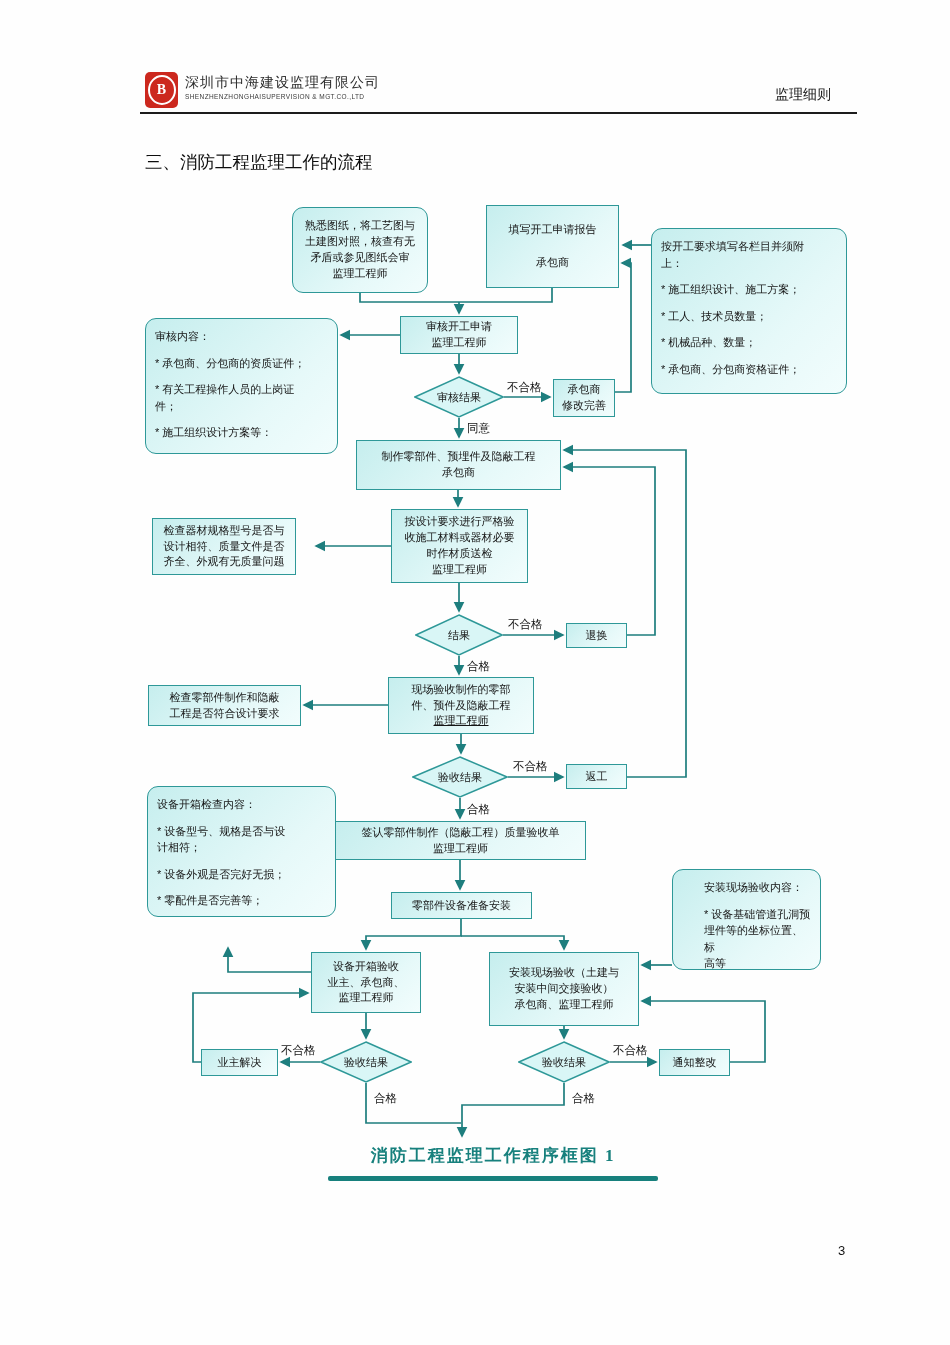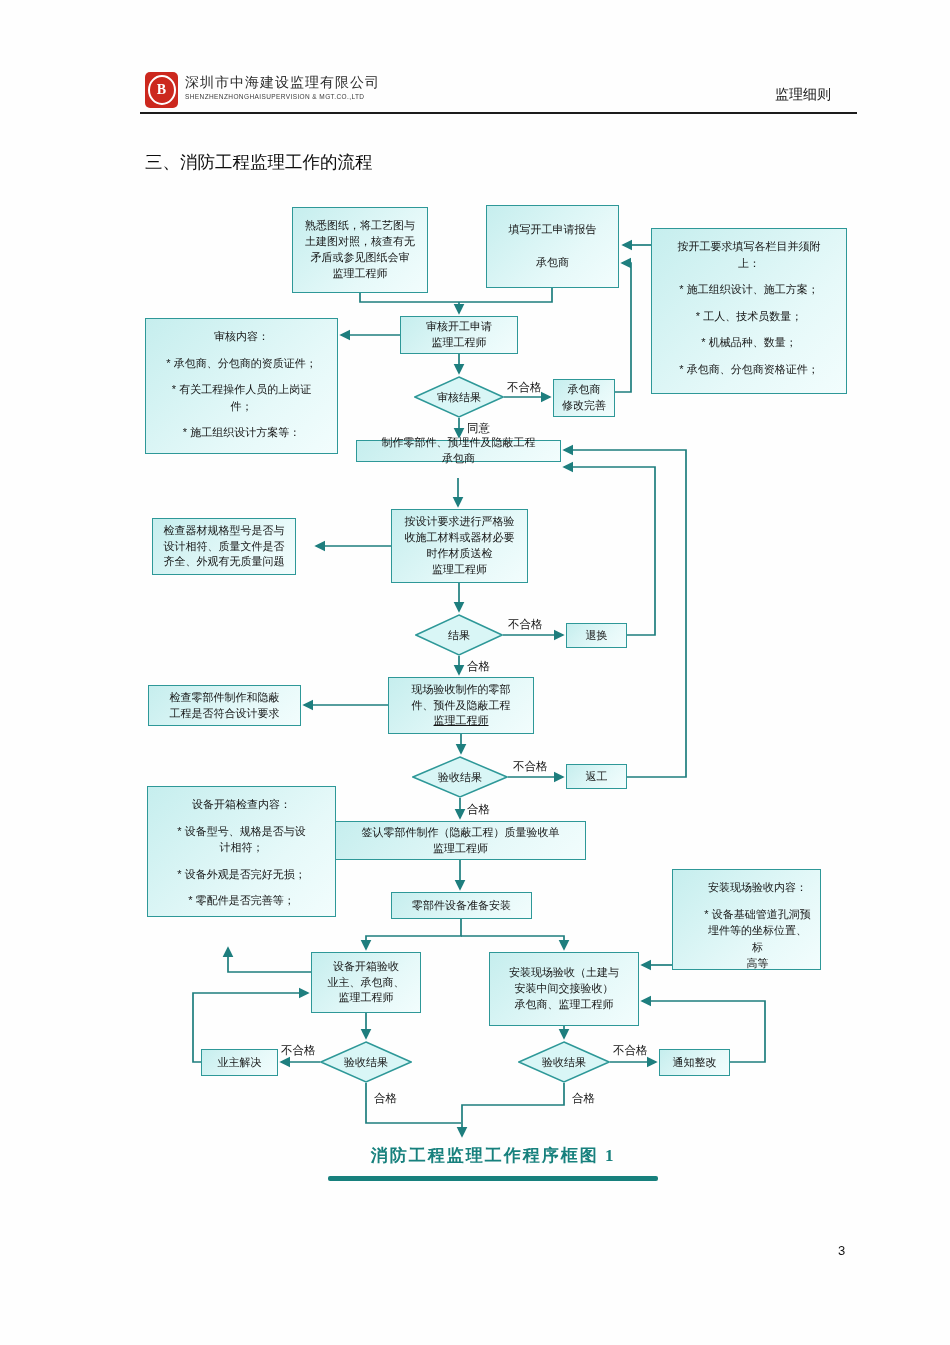--- a/index.html
+++ b/index.html
@@ -18,21 +18,21 @@
   .hrule{position:absolute;left:140px;top:112px;width:717px;height:2px;background:#1c1c1c;}
   .title{position:absolute;left:145px;top:150px;font-size:17.5px;
          font-family:"Liberation Serif","DejaVu Serif",serif;color:#0d0d0d;}
   
   .connectors{position:absolute;left:0;top:0;pointer-events:none;}
   .box{position:absolute;box-sizing:border-box;border:1.5px solid #2e9898;
        background:linear-gradient(135deg,#c6eeee 0%,#e6f9f9 65%,#f2fdfd 100%);
        display:flex;flex-direction:column;align-items:center;justify-content:center;
        text-align:center;font-size:11px;line-height:1.45;padding:2px 4px;}
   .box.two{justify-content:space-around;padding:8px 4px;}
-  .box.tl{display:block;text-align:center;padding:9px 9px;}
+  .box.tl{display:block;text-align:left;padding:9px 9px;border-radius:11px;}
   .box.tl p{margin:0 0 10px 0;white-space:pre-line;line-height:1.5;}
   .box.tl p:last-child{margin-bottom:0;}
   .ml{white-space:pre-line;}
   .u{ text-decoration:underline;}
   .diamond{position:absolute;}
   .diamond svg{position:absolute;left:0;top:0;width:100%;height:100%;}
   .diamond .dtxt{position:absolute;left:0;top:0;right:0;bottom:0;display:flex;
        align-items:center;justify-content:center;font-size:11px;}
   .lbl{position:absolute;font-size:11.5px;color:#151515;}
   
@@ -96,21 +96,21 @@
       <polyline points="320,1062 281,1062" marker-end="url(#arw)"></polyline>
       <polyline points="366,1083 366,1123 461,1123"></polyline>
       <polyline points="564,1013 564,1038" marker-end="url(#arw)"></polyline>
       <polyline points="610,1062 656,1062" marker-end="url(#arw)"></polyline>
       <polyline points="730,1062 765,1062 765,1001 642,1001" marker-end="url(#arw)"></polyline>
       <polyline points="672,965 642,965" marker-end="url(#arw)"></polyline>
       <polyline points="564,1083 564,1105 462,1105 462,1136" marker-end="url(#arw)"></polyline>
     </g>
   </svg>
 
-  <div class="box" style="left:292px;top:207px;width:136px;height:86px;">
+  <div class="box" style="left:292px;top:207px;width:136px;height:86px;border-radius:11px;">
     <span class="ml">熟悉图纸，将工艺图与
 土建图对照，核查有无
 矛盾或参见图纸会审
 监理工程师</span>
   </div>
 
   <div class="box two" style="left:486px;top:205px;width:133px;height:83px;">
     <span>填写开工申请报告</span>
     <span>承包商</span>
   </div>
@@ -142,21 +142,21 @@
       <polygon points="50,1 99,21 50,41 1,21" fill="#d9f6f6" stroke="#2e9898" stroke-width="1.5" vector-effect="non-scaling-stroke"></polygon>
     </svg>
     <span class="dtxt">审核结果</span>
   </div>
 
   <div class="box" style="left:553px;top:379px;width:62px;height:38px;">
     <span class="ml">承包商
 修改完善</span>
   </div>
 
-  <div class="box" style="left:356px;top:440px;width:205px;height:22px;">
+  <div class="box" style="left:356px;top:440px;width:205px;height:50px;">
     <span class="ml">制作零部件、预埋件及隐蔽工程
 承包商</span>
   </div>
 
   <div class="box" style="left:391px;top:509px;width:137px;height:74px;">
     <span class="ml">按设计要求进行严格验
 收施工材料或器材必要
 时作材质送检
 监理工程师</span>
   </div>

